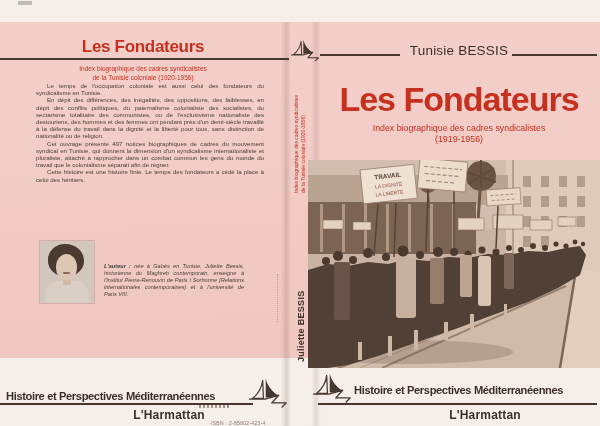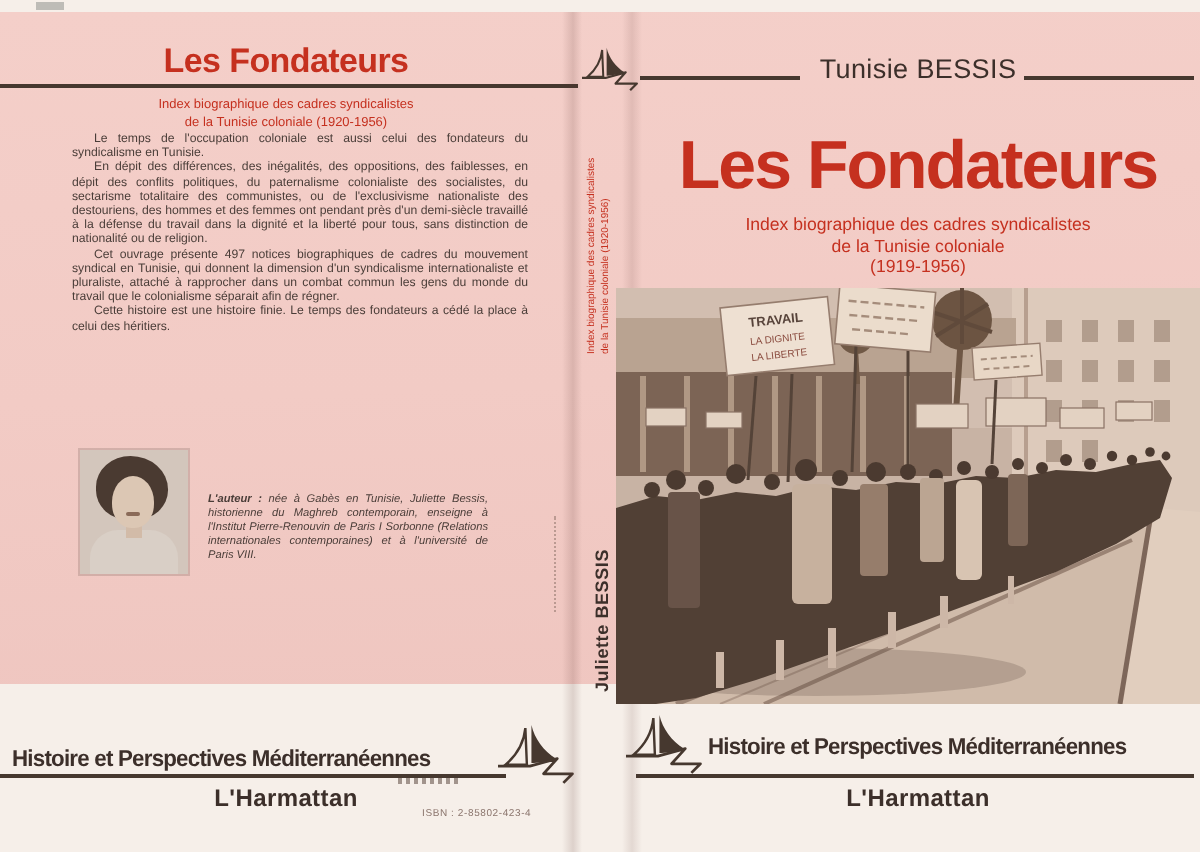--- a/index.html
+++ b/index.html
@@ -3,21 +3,21 @@
 <meta charset="utf-8">
 <style>
   html,body{margin:0;padding:0;}
   body{
     width:600px;height:426px;overflow:hidden;position:relative;
     background:#f6efe9;
     font-family:"Liberation Sans", sans-serif;
     -webkit-font-smoothing:antialiased;
   }
   #cover{
-    position:absolute;left:0;top:6px;width:600px;height:336px;
+    position:absolute;left:0;top:22px;width:600px;height:336px;
     background:linear-gradient(178deg,#f4cfc9 0%,#f2cbc5 55%,#efc6c0 100%);
   }
   .abs{position:absolute;}
   .red{color:#c5301f;}
   .rule{position:absolute;height:2px;background:#46382f;}
   
   .back-title-wrap{left:0;top:15px;width:286px;text-align:center;}
   .back-title{
     display:inline-block;font-size:17px;font-weight:bold;letter-spacing:-0.3px;
     border-bottom:2px solid #c5301f;padding:0 4px 1px 4px;
@@ -40,21 +40,21 @@
   .author-note{
     left:104px;top:241px;width:140px;font-size:5.6px;line-height:6.9px;
     color:#4a3d38;font-style:italic;text-align:justify;
   }
   .author-note b{font-weight:bold;}
   .collection{
     font-weight:bold;color:#3c2f2a;font-size:11.5px;letter-spacing:-0.4px;
     white-space:nowrap;transform:scaleX(.97);transform-origin:left center;
   }
   .publisher{
-    font-weight:bold;color:#3c2f2a;font-size:12px;letter-spacing:0.2px;text-align:center;
+    font-weight:bold;color:#3c2f2a;font-size:12px;letter-spacing:0.2px;text-align:center;padding-left:26px;
   }
   .isbn{left:211px;top:398px;font-size:5px;color:#8a746c;letter-spacing:.3px;}
   .smudge{
     left:199px;top:383px;width:32px;height:3px;opacity:.55;
     background:repeating-linear-gradient(90deg,#5d4a41 0 2px,transparent 2px 4px);
   }
   .photo-credit{
     left:277px;top:252px;width:2px;height:48px;opacity:.45;
     border-left:1px dotted #7b6258;
   }
@@ -160,21 +160,20 @@
 
   <div class="abs front-author">
     <span>Tunisie</span>
     <span class="last">BESSIS</span>
   </div>
 
   <div class="abs front-title red">Les Fondateurs</div>
 
   <div class="abs front-subtitle red">
     <div>Index biographique des cadres syndicalistes</div>
-    <div>de la Tunisie coloniale</div>
     <div>(1919-1956)</div>
   </div>
 
   <div class="abs photo">
     <svg width="292" height="208" viewBox="0 0 292 208">
 
       <rect x="0" y="0" width="292" height="70" fill="#cfbfb1"></rect>
       <rect x="198" y="0" width="94" height="125" fill="#dccdbe"></rect>
       <line x1="205" y1="0" x2="205" y2="120" stroke="#b09c8c" stroke-width="2"></line>
       <g fill="#9b8878" opacity="0.75">

